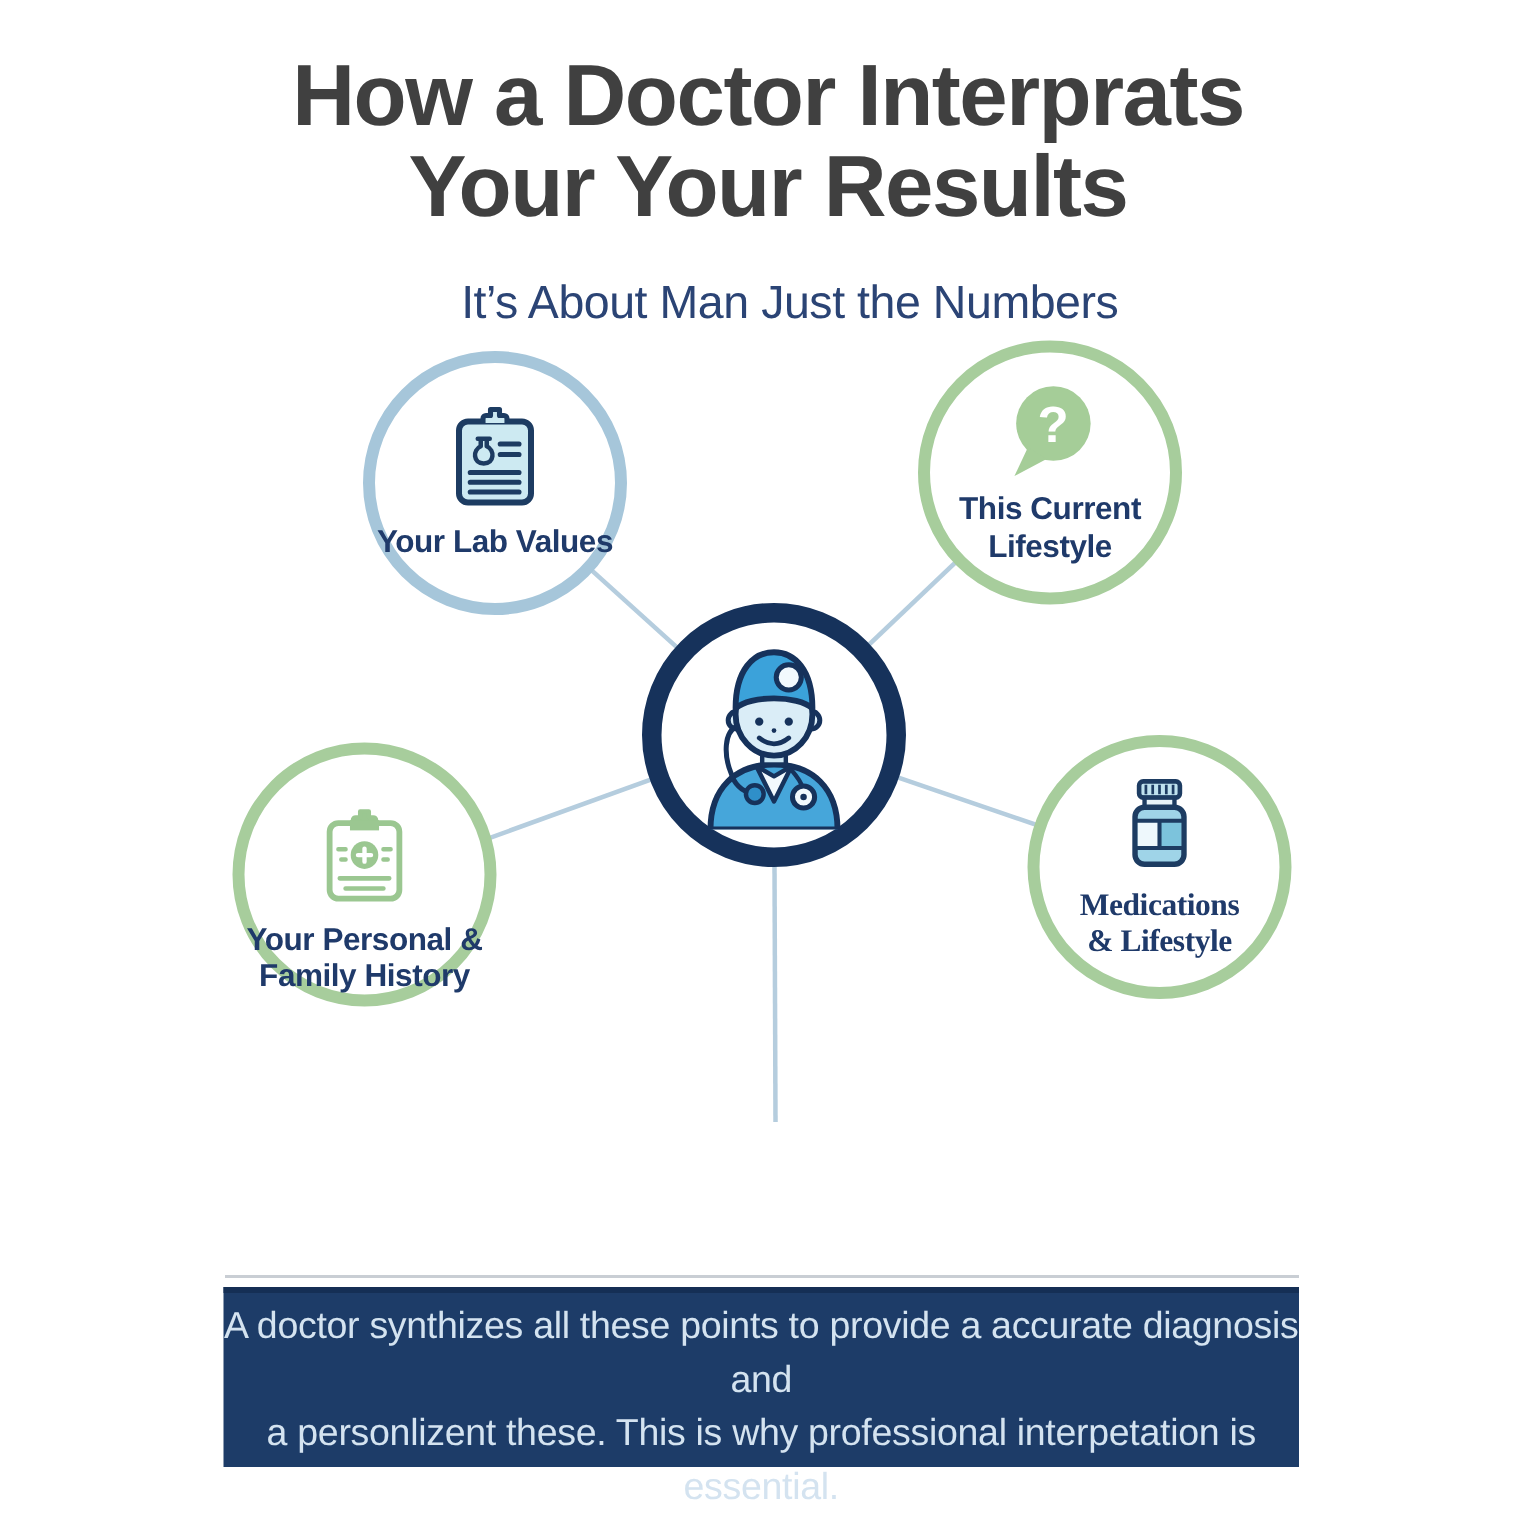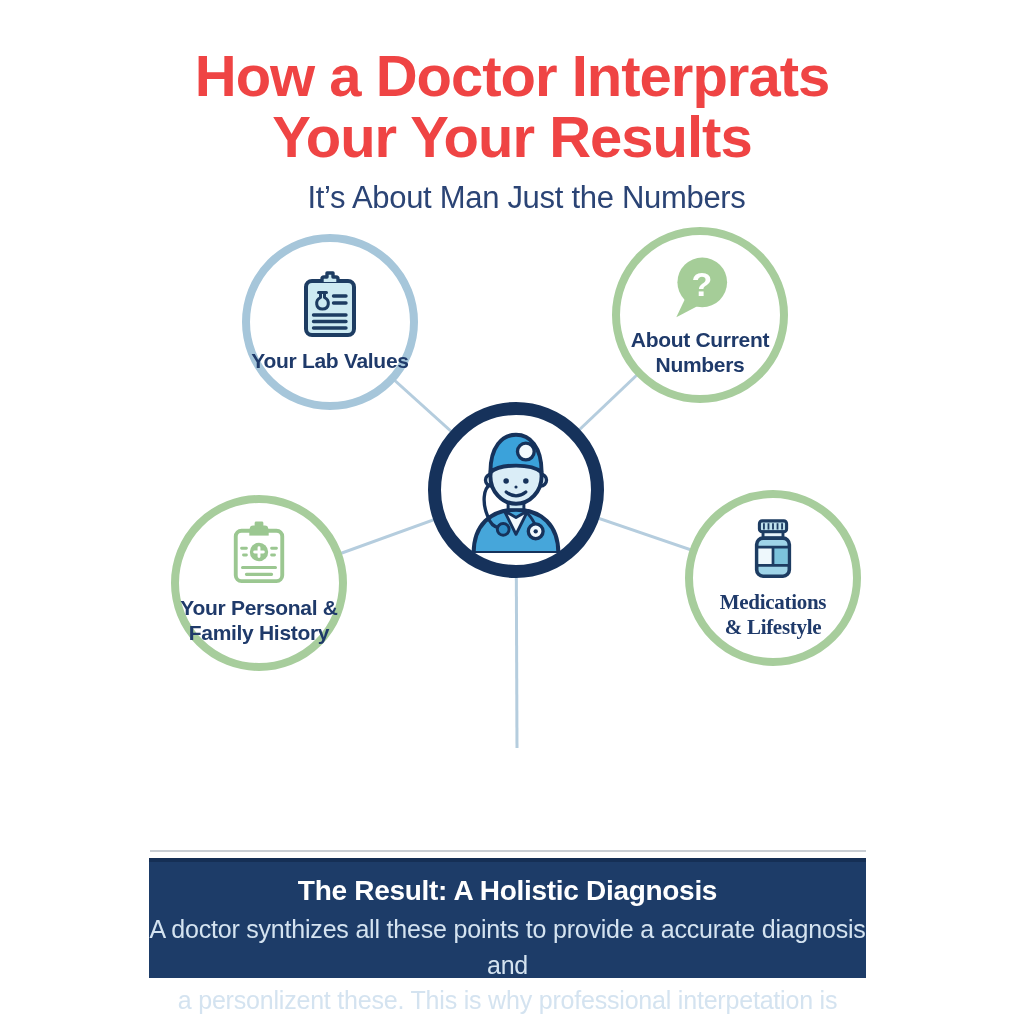--- a/index.html
+++ b/index.html
@@ -7,45 +7,45 @@
     width:1024px;height:1024px;
     background:#ffffff;
     font-family:"Liberation Sans","DejaVu Sans",sans-serif;
     overflow:hidden;
   }
   .canvas{position:relative;width:1024px;height:1024px;background:#ffffff;}
 
   
   .header{position:absolute;top:34px;left:0;width:1024px;text-align:center;}
   .title{
-    color:#ef4444;font-weight:700;font-size:58px;line-height:1.05;
-    letter-spacing:-1px;margin:12px;
+    color:#404040;font-weight:700;font-size:58px;line-height:1.05;
+    letter-spacing:-1px;margin:0;
   }
   .subtitle{
-    color:#2b4475;font-size:31px;font-weight:400;margin-top:8px;letter-spacing:-0.3px;padding-left:29px;
+    color:#2b4475;font-size:31px;font-weight:400;margin-top:28px;letter-spacing:-0.3px;padding-left:29px;
   }
 
   
   .connectors{position:absolute;left:0;top:0;z-index:1;}
 
   
   .node{
     position:absolute;width:176px;height:176px;border-radius:50%;
     background:#ffffff;box-sizing:border-box;z-index:2;
     display:flex;flex-direction:column;align-items:center;justify-content:center;
   }
   .ring-blue{border:8px solid #a6c6da;}
   .ring-green{border:8px solid #a7cd9c;}
   .node-label{
     margin-top:5px;text-align:center;color:#1f3a6a;font-weight:700;
     font-size:21px;line-height:1.15;letter-spacing:-0.3px;white-space:nowrap;
   }
   .node-lab{left:242px;top:234px;}
   .node-symptoms{left:612px;top:227px;}
-  .node-history{left:171px;top:495px;}
+  .node-history{left:155px;top:495px;justify-content:flex-end;}
   .node-meds{left:685px;top:490px;font-family:Liberation Serif, serif;}
   .node-previous{left:429px;top:660px;}
 
   .center-node{
     position:absolute;left:428px;top:402px;width:176px;height:176px;
     border-radius:50%;background:#ffffff;border:13px solid #16325b;
     box-sizing:border-box;z-index:3;
     display:flex;align-items:center;justify-content:center;
   }
 
@@ -110,22 +110,22 @@
 
   <div class="node node-symptoms ring-green">
     <span class="icon-wrap" style="width:74px;height:70px;">
       <svg width="74" height="70" viewBox="0 0 64 62">
         <circle cx="34" cy="26" r="22" fill="#a5cd98"></circle>
         <path d="M19 40 L11 57 L30 47 Z" fill="#a5cd98"></path>
       </svg>
       <span class="bubble-glyph" style="left:39px;top:31px;">?</span>
     </span>
     <div class="node-label">
-      <div>About Current</div>
-      <div>Numbers</div>
+      <div>This Current</div>
+      <div>Lifestyle</div>
     </div>
   </div>
 
   <div class="node node-history ring-green">
     <span class="icon-wrap">
       <svg width="62" height="66" viewBox="0 0 64 68">
         <rect x="8" y="10" width="48" height="52" rx="6" fill="#ffffff" stroke="#9bc791" stroke-width="4"></rect>
         <path d="M24 11 v-3 a2 2 0 0 1 2 -2 h3 v-4 h6 v4 h3 a2 2 0 0 1 2 2 v3" fill="#9bc791" stroke="#9bc791" stroke-width="3" stroke-linejoin="round"></path>
         <rect x="22" y="8" width="20" height="7" fill="#9bc791"></rect>
         <circle cx="32" cy="32" r="9.5" fill="#9bc791"></circle>
@@ -187,20 +187,19 @@
         <circle cx="47" cy="108" r="6" fill="#2f8fc9" stroke="#16325b" stroke-width="3"></circle>
         <path d="M72 92 Q78 99 79 103" fill="none" stroke="#16325b" stroke-width="3" stroke-linecap="round"></path>
         <circle cx="80" cy="110" r="7.5" fill="#f2f9fd" stroke="#16325b" stroke-width="3.4"></circle>
         <circle cx="80" cy="110" r="2.2" fill="#16325b"></circle>
       </svg>
     </span>
   </div>
 
   <div class="pre-banner-line"></div>
   <div class="banner">
-    <div class="banner-heading">The Result: A Holistic Diagnosis</div>
     <div class="banner-body">
       <div>A doctor synthizes all these points to provide a accurate diagnosis and</div>
       <div>a personlizent these. This is why professional interpetation is essential.</div>
     </div>
   </div>
 
 </div>
 
 </body></html>

